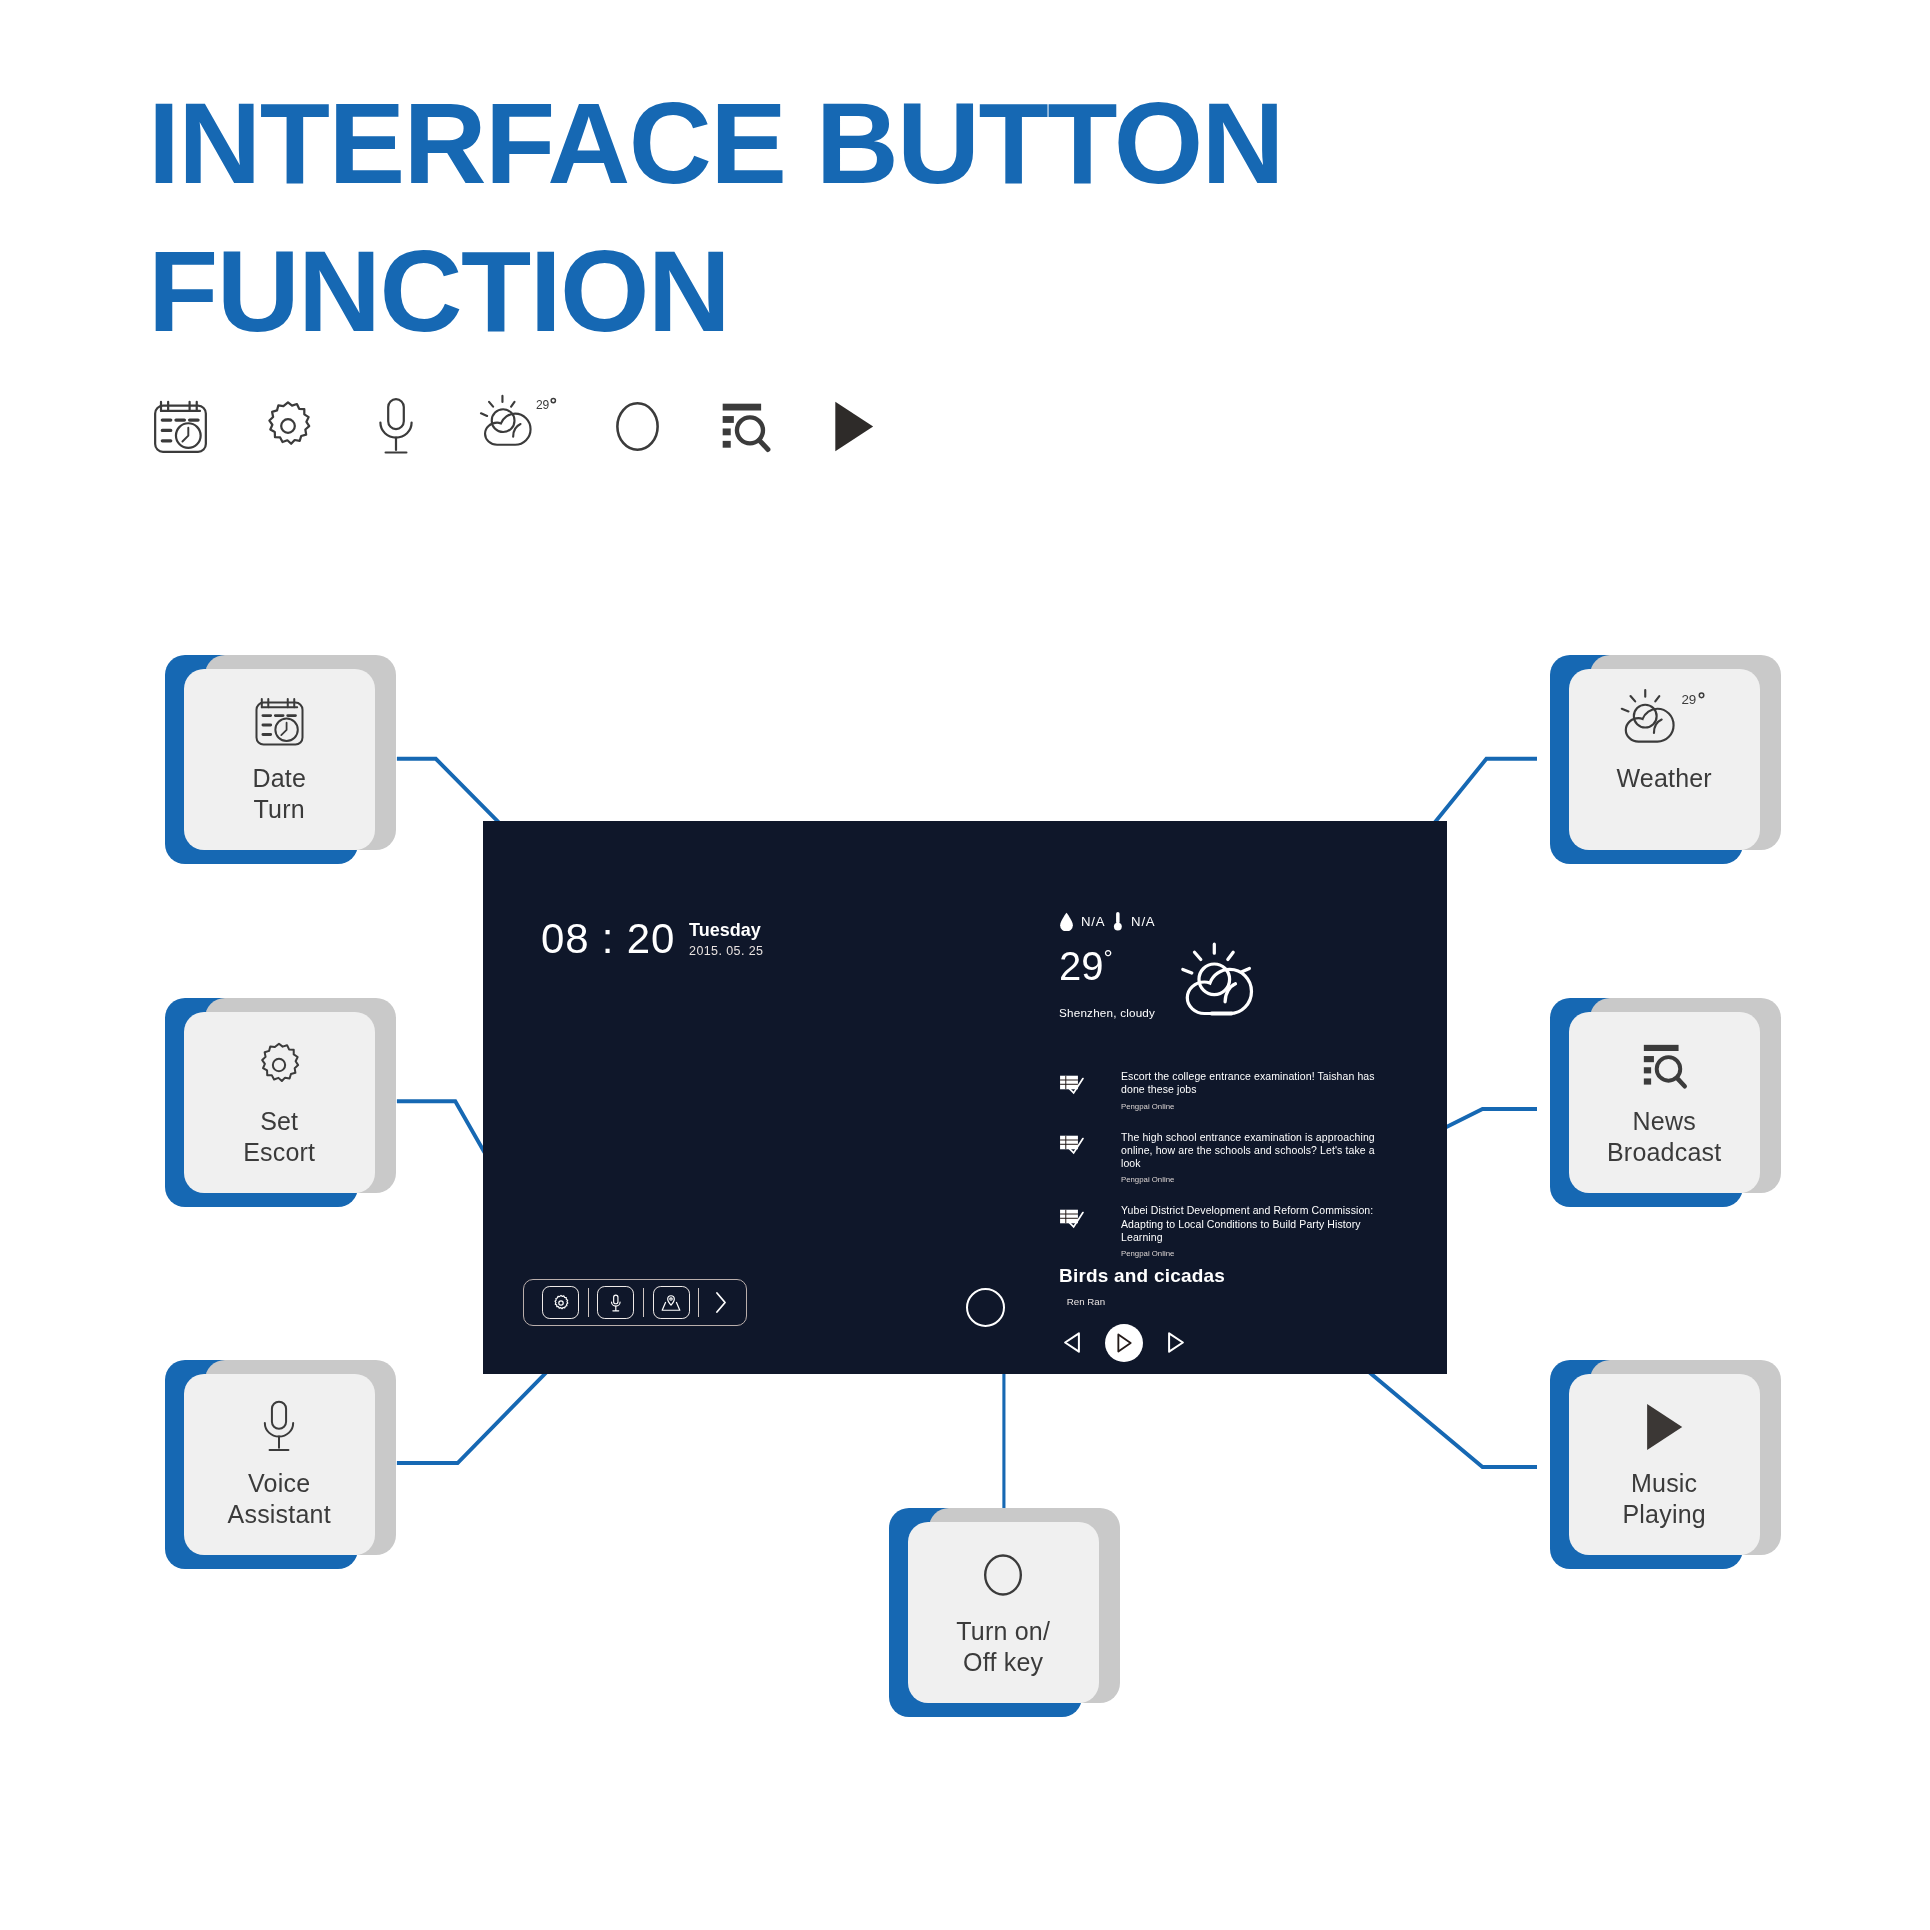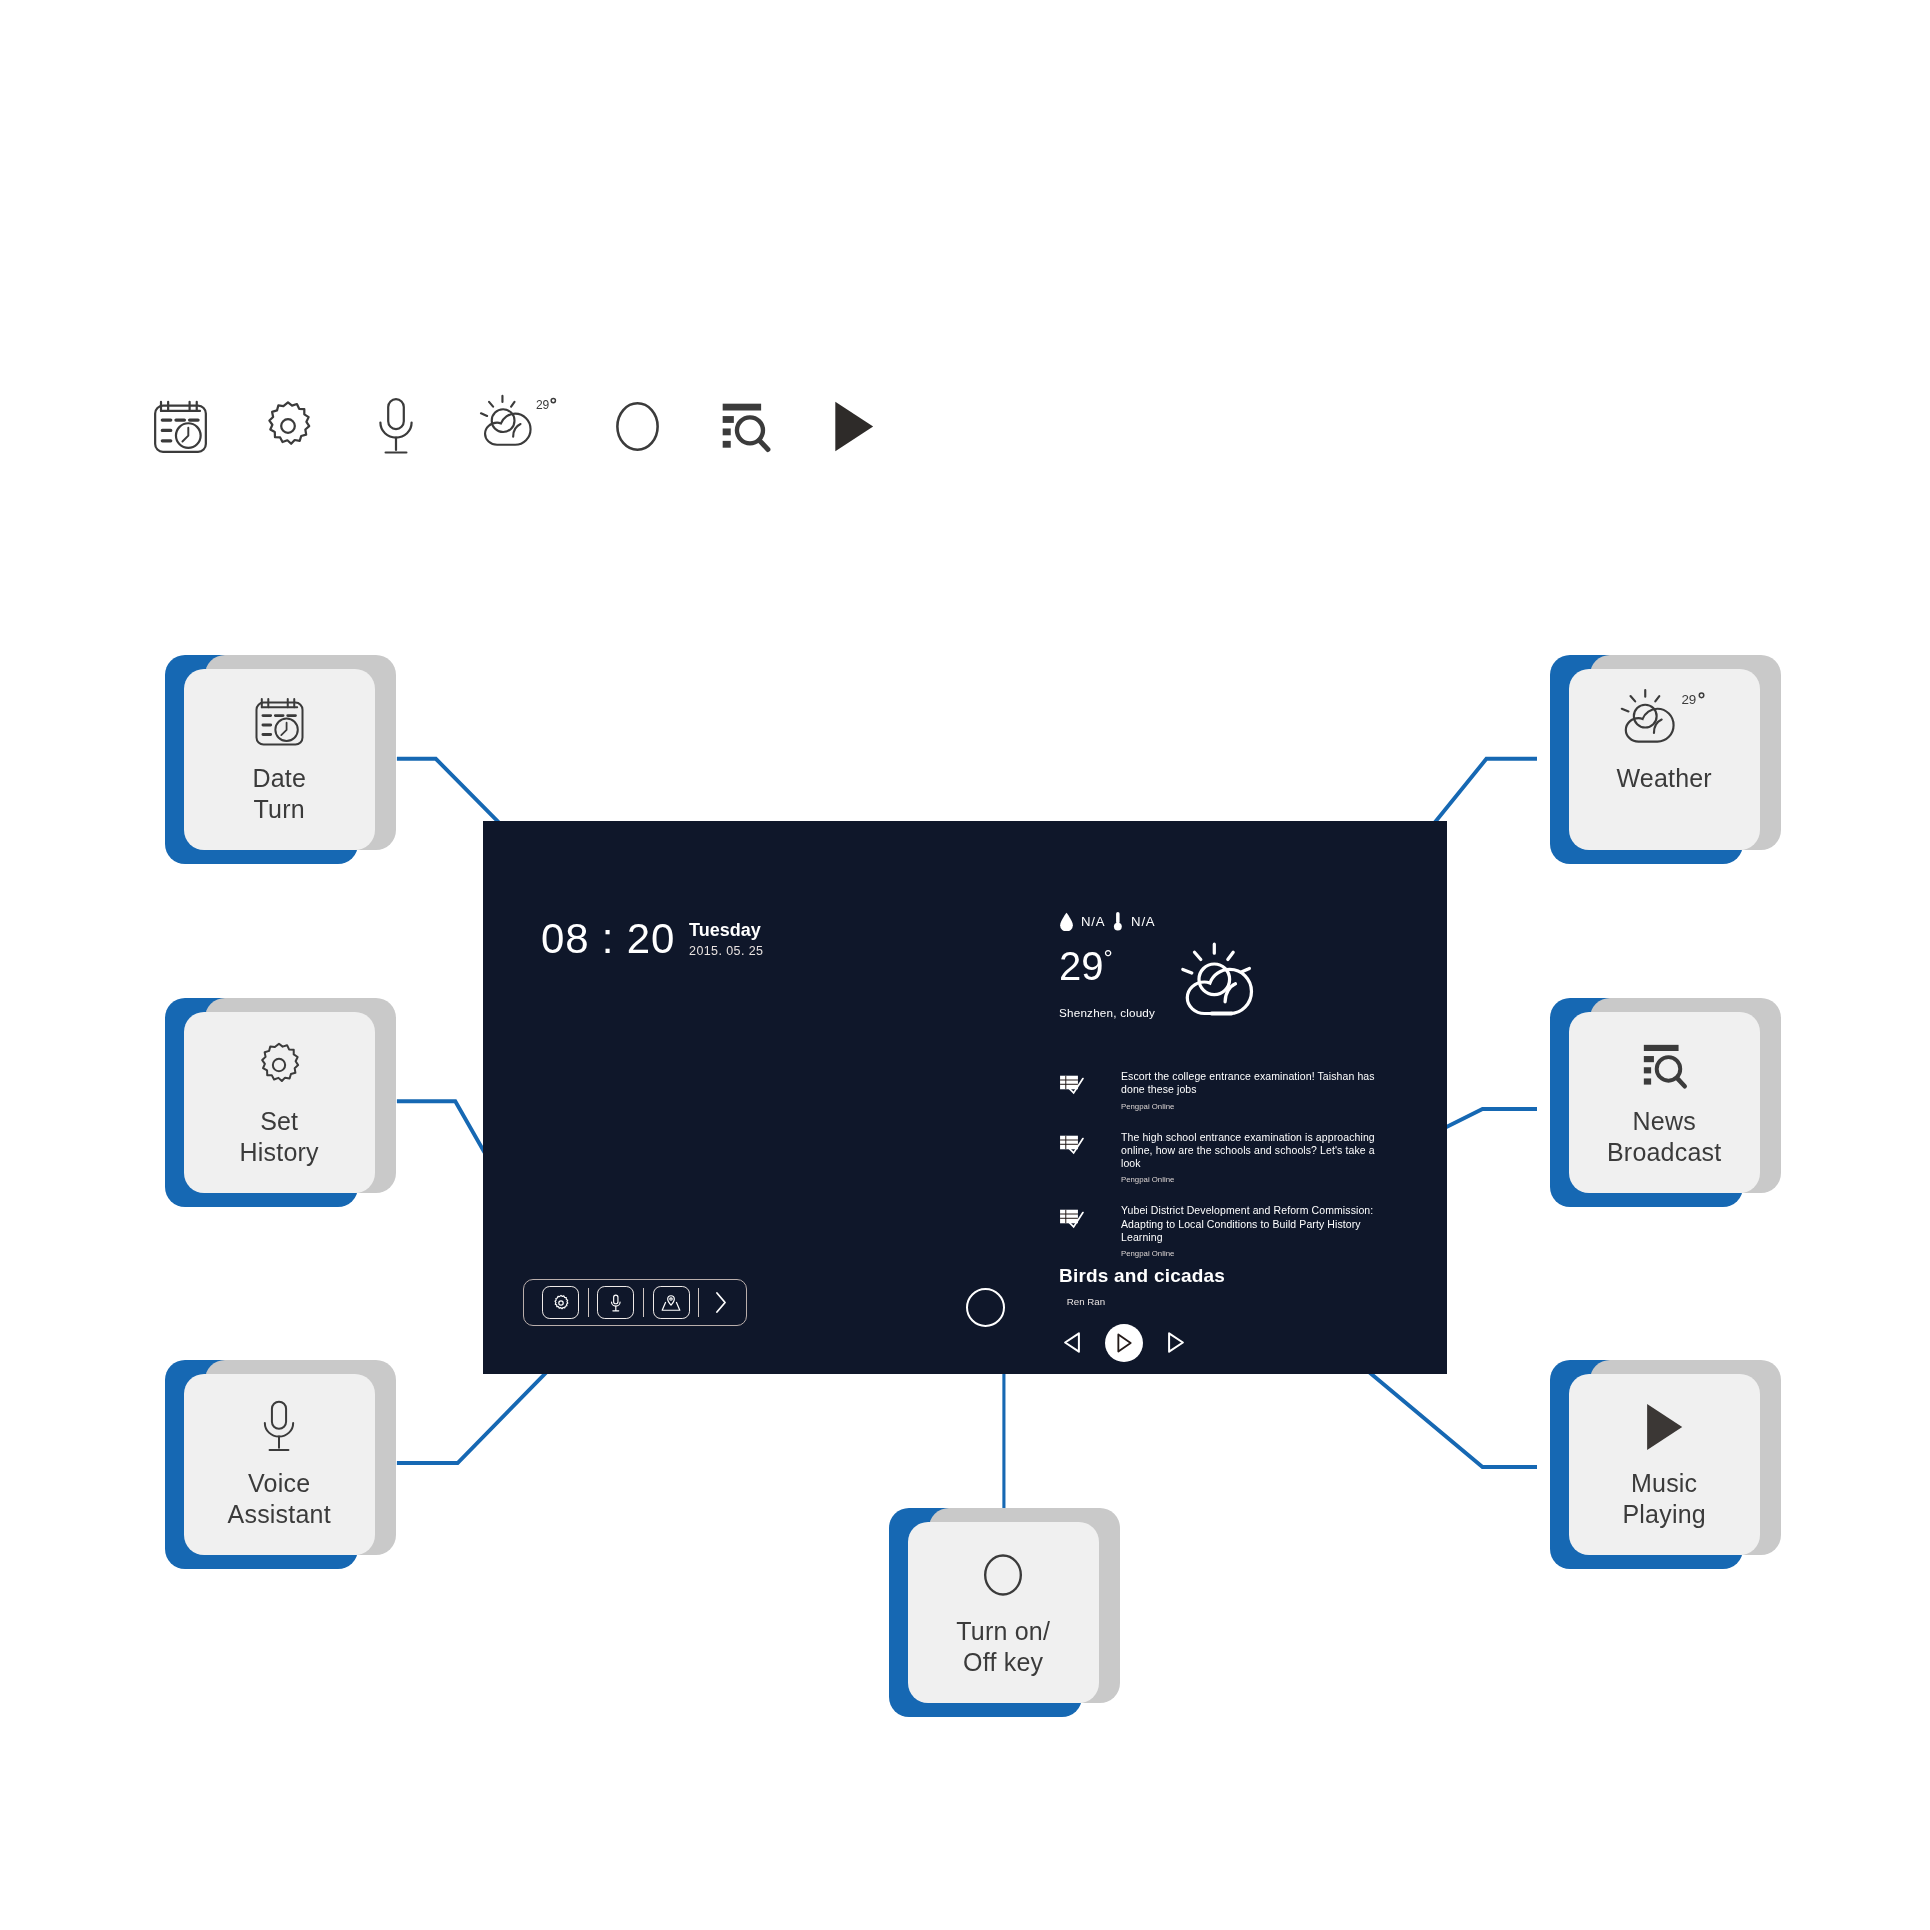--- a/index.html
+++ b/index.html
@@ -147,20 +147,24 @@
   }
 
   
   #connectors{position:absolute;left:0;top:0;width:1930px;height:1930px;pointer-events:none;}
 </style>
 </head>
 <body>
 
 <div id="stage">
 
+  <div class="title">
+    <span class="l1">INTERFACE BUTTON</span>
+    <span class="l2">FUNCTION</span>
+  </div>
 
   <div class="iconstrip">
 
     <div class="sicon">
       <svg width="65" height="65" viewBox="0 0 100 100" fill="none" stroke="#3b3b3b" stroke-width="3.4" stroke-linecap="round">
         <rect x="11" y="18" width="78" height="71" rx="12"></rect>
         <path d="M20 12v14M31 12v14M64 12v14M75 12v14"></path>
         <path d="M20 26h60" stroke-width="3.4"></path>
         <path d="M22 40h13M43 40h13M64 40h13" stroke-width="5"></path>
         <path d="M22 56h13M22 72h13" stroke-width="5"></path>
@@ -414,21 +418,21 @@
     <div class="backblue"></div>
     <div class="backgray"></div>
     <div class="front">
       <div class="cicon">
         <svg width="56" height="56" viewBox="0 0 100 100" fill="none" stroke="#3b3b3b" stroke-width="3.6" stroke-linejoin="round">
           <path d="M50 12l6.5 5.2 7.9-2.6 3.6 7.6 8.3.7 0 8.3 7 4.5-3.6 7.5 4.5 7-6.2 5.5 1.3 8.2-8 2.2-2.4 8-8.1-1.5-5.7 6-6.1-5.6-7.8 2.9-3.9-7.4-8.3-.4-.3-8.3-7.2-4.2 3.3-7.6-4.8-6.8 6-5.7-1.6-8.2 7.9-2.5 2.1-8 8.2 1.2z"></path>
           <circle cx="50" cy="50" r="11"></circle>
         </svg>
       </div>
       <div class="clabel">Set
-History</div>
+Escort</div>
     </div>
   </div>
 
   <div class="card" style="left:165px;top:1360px;">
     <div class="backblue"></div>
     <div class="backgray"></div>
     <div class="front">
       <div class="cicon">
         <svg width="48" height="59" viewBox="0 0 80 100" fill="none" stroke="#3b3b3b" stroke-width="3.4" stroke-linecap="round">
           <rect x="28" y="8" width="24" height="46" rx="12"></rect>

